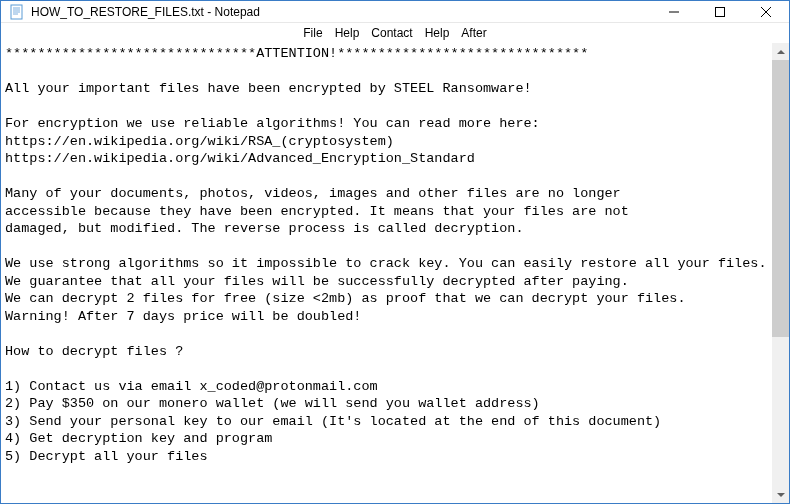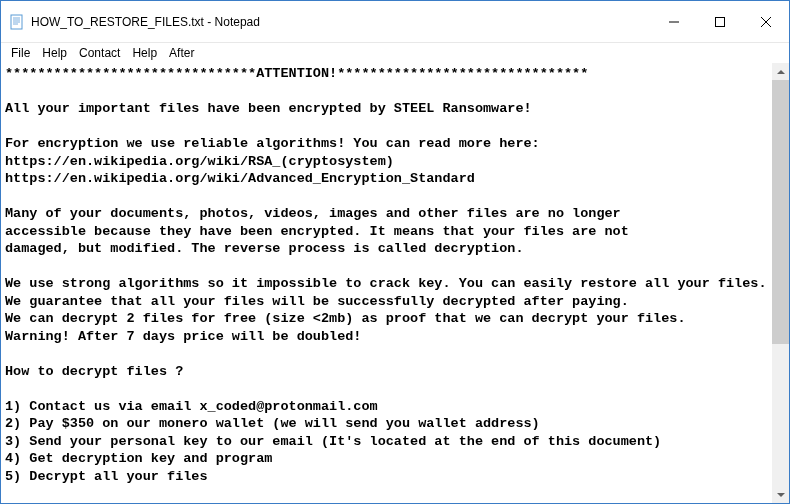--- a/index.html
+++ b/index.html
@@ -17,21 +17,21 @@
     }
     .window {
       width: 100%;
       height: 100%;
       border: 1px solid #3a7cc6;
       display: flex;
       flex-direction: column;
       background: #fff;
     }
     .title-bar {
-      height: 42px;
+      height: 22px;
       background: #fff;
       display: flex;
       align-items: center;
       padding: 0 0 0 8px;
       border-bottom: 1px solid #e8e8e8;
     }
     .title-icon {
       width: 16px;
       height: 16px;
       margin-right: 6px;
@@ -63,30 +63,30 @@
       font-size: 12px;
     }
     .menu-bar {
       height: 20px;
       display: flex;
       align-items: center;
       padding: 0 4px;
       font-size: 12px;
       color: #000;
       gap: 0;
+      justify-content: center;
     }
     .menu-item {
       padding: 1px 6px;
       cursor: default;
     }
     .content-area {
       flex: 1;
       display: flex;
       overflow: hidden;
-      font-weight: bold;
     }
     .text-content {
       flex: 1;
       padding: 2px 4px;
       font-family: Consolas, "Courier New", monospace;
       font-size: 13.5px;
       line-height: 17.5px;
       color: #000;
       white-space: pre;
       overflow: hidden;

